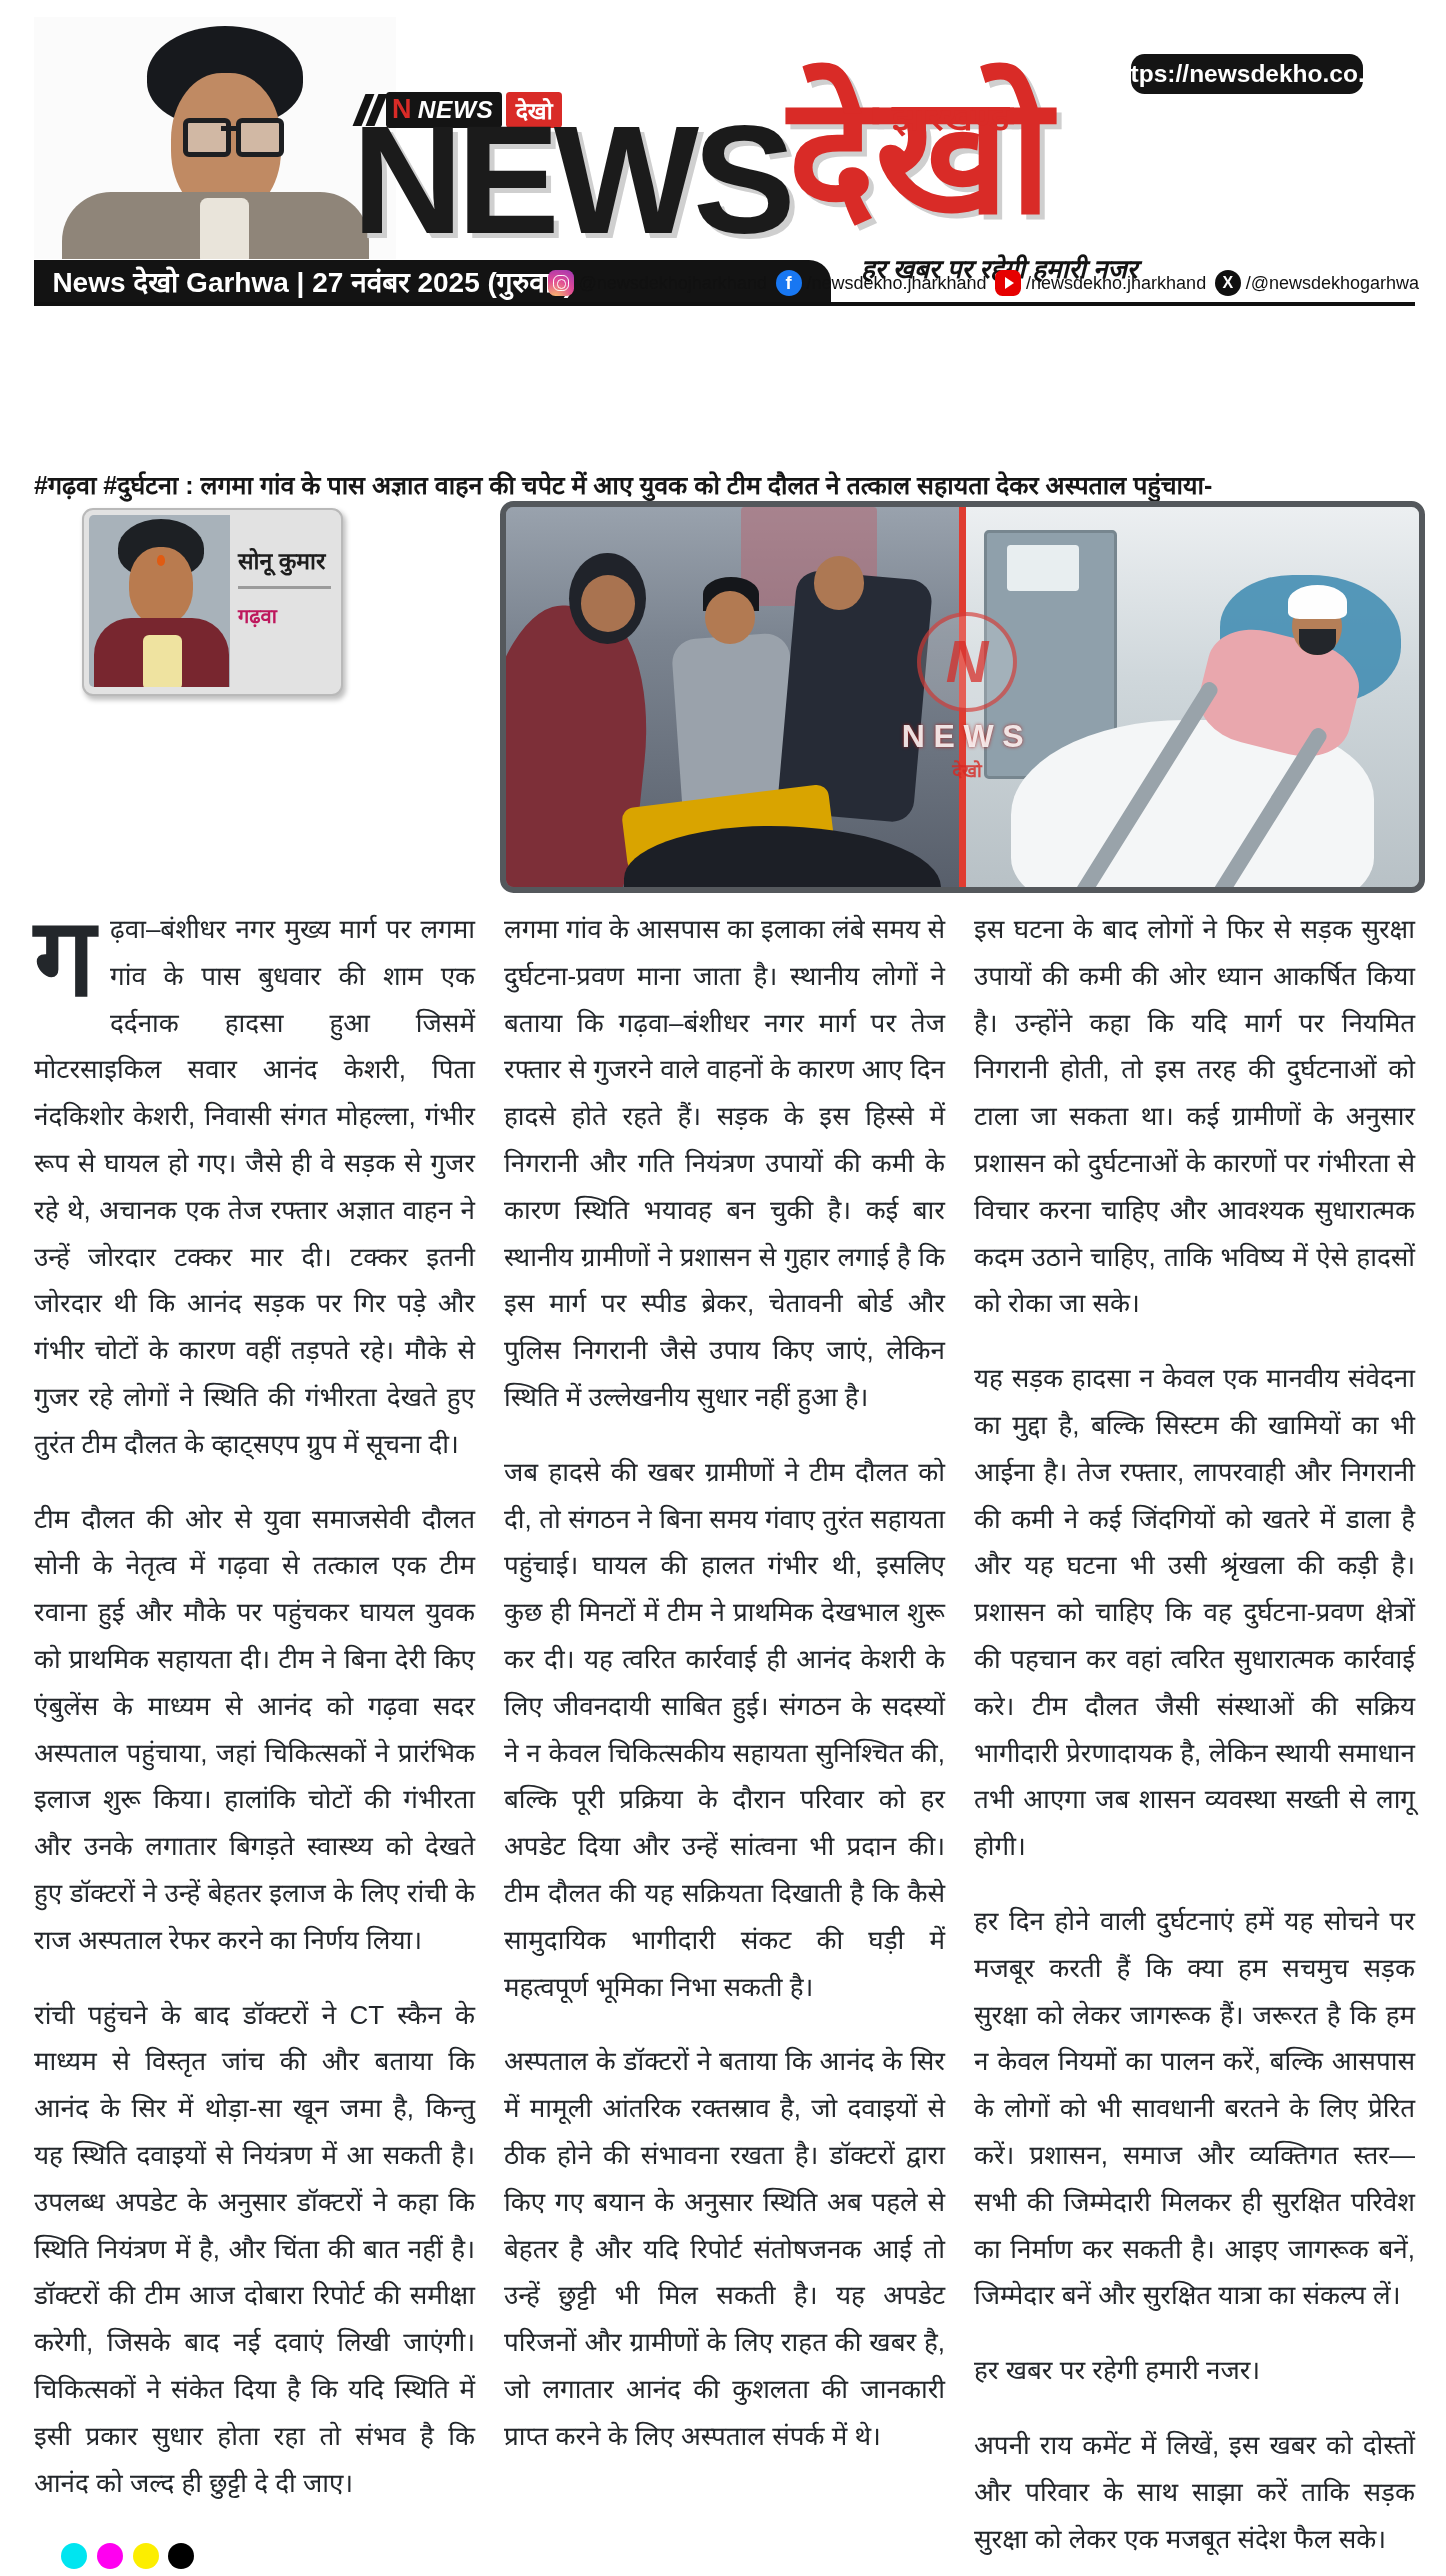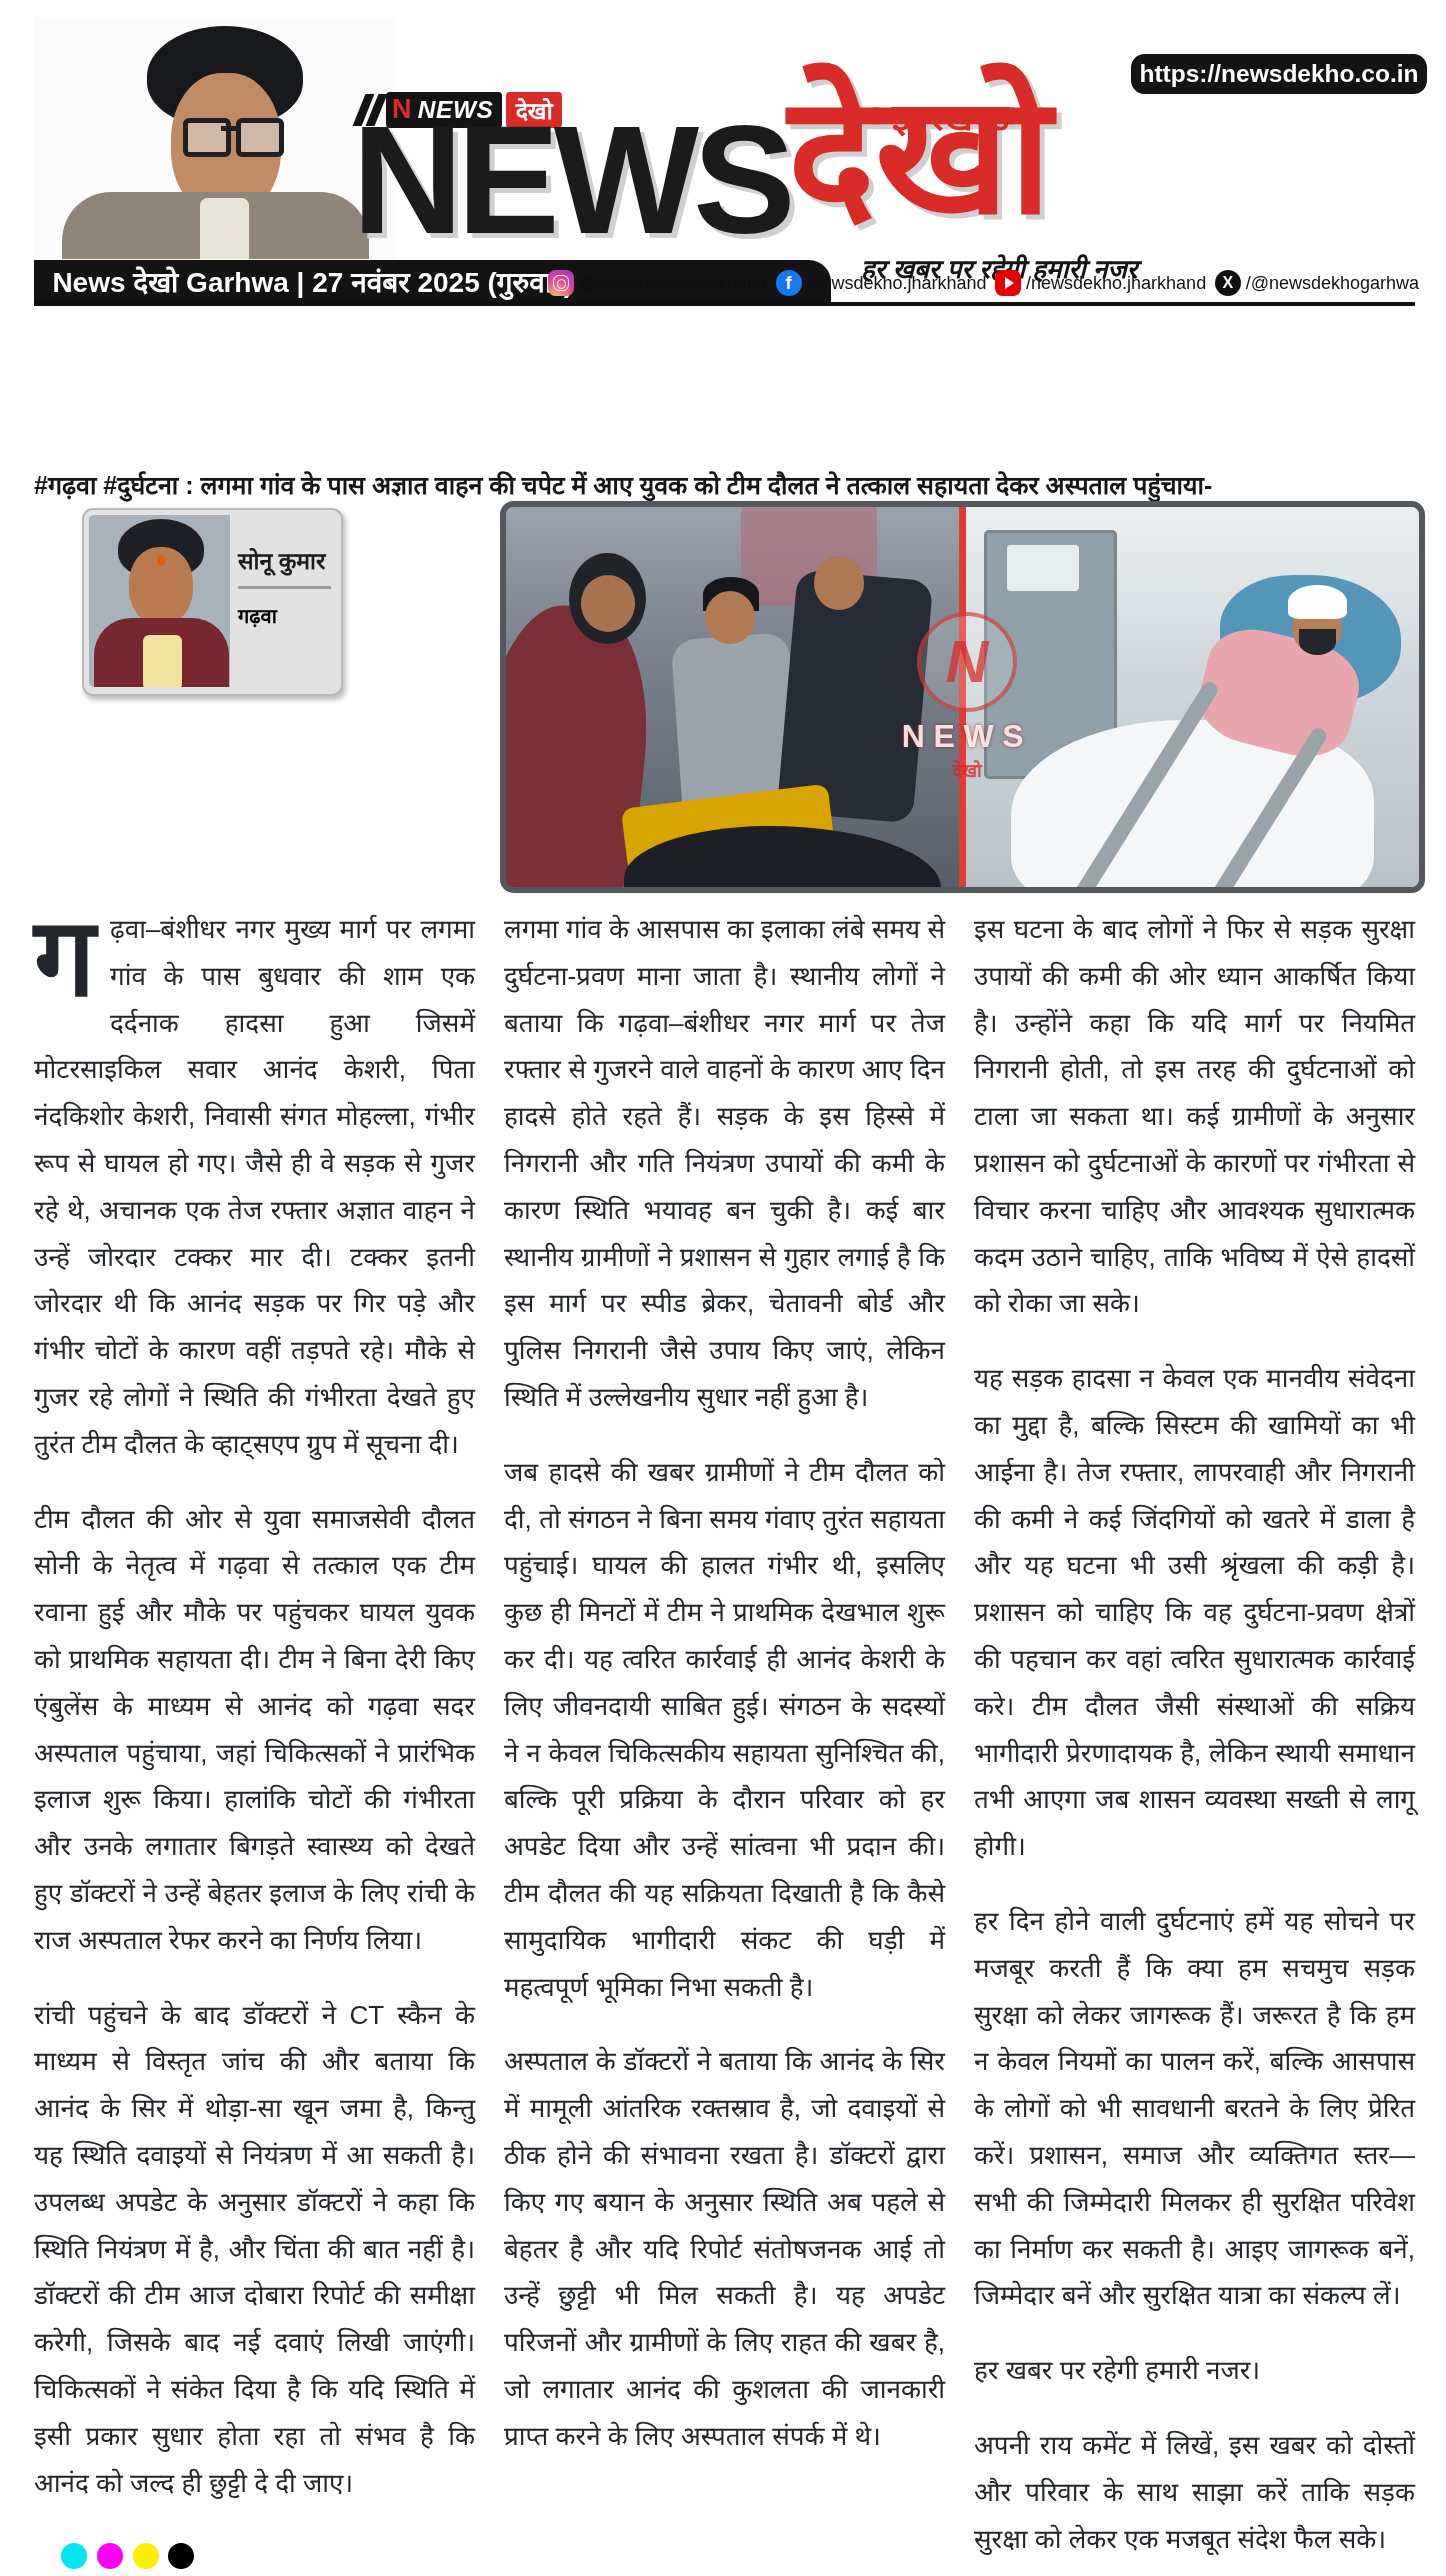--- a/index.html
+++ b/index.html
@@ -24,21 +24,21 @@
   .badge-dekho{display:flex;align-items:center;background:#d92b27;border-radius:3.7px;height:36px;margin-left:3.7px;
                padding:0 9.8px;color:#ffffff;font-weight:800;font-size:23px;}
 
   .logo-news{position:absolute;left:352px;top:103px;font-size:154px;font-weight:900;letter-spacing:-6.1px;
              color:#1b1b1b;line-height:1;text-shadow:4.9px 4.9px 0 #cfcfcf;}
   .logo-dekho{position:absolute;left:788px;top:74px;font-size:164px;font-weight:800;color:#d92b27;line-height:1;
               text-shadow:4.9px 4.9px 0 #cfcfcf;}
   .logo-state{position:absolute;left:892px;top:92px;font-size:36px;font-weight:800;color:#d92b27;}
   .logo-tagline{position:absolute;left:861px;top:250px;font-size:26px;font-weight:800;font-style:italic;color:#141414;}
 
-  .url-pill{position:absolute;left:1131px;top:54px;width:296px;height:40px;background:#141414;border-radius:13.5px;
+  .url-pill{position:absolute;left:1131px;top:54px;width:232px;height:40px;background:#141414;border-radius:13.5px;
             display:flex;align-items:center;justify-content:center;color:#ffffff;font-weight:800;font-size:24.5px;}
 
   .date-bar{position:absolute;left:34px;top:260px;width:797px;height:42px;background:#131313;border-radius:0 22px 0 0;
             display:flex;align-items:center;padding-left:18.4px;box-sizing:border-box;color:#ffffff;
             font-size:28px;font-weight:700;}
   .header-rule{position:absolute;left:34px;top:302px;width:1381px;height:3.7px;background:#101010;}
 
   .social-row{position:absolute;left:855px;top:267px;width:564px;height:32px;display:flex;align-items:center;
               justify-content:flex-end;gap:8.6px;}
   .social-item{display:flex;align-items:center;gap:4.9px;}
@@ -62,21 +62,21 @@
                border-radius:11px;box-shadow:2.5px 3.1px 4.9px rgba(0,0,0,0.25);overflow:hidden;margin-left:48px;}
   .author-photo{position:absolute;left:4.9px;top:4.9px;width:141px;height:172px;background:#a8b2ba;overflow:hidden;border-radius:4.9px 0 0 4.9px;}
   .ap-hair{position:absolute;left:29px;top:3.7px;width:86px;height:59px;background:#1d2024;border-radius:50% 50% 42% 42%;}
   .ap-face{position:absolute;left:40px;top:32px;width:64px;height:78px;background:#b97b4f;border-radius:46%;}
   .ap-tilak{position:absolute;left:68px;top:40px;width:8.6px;height:11px;background:#e05b12;border-radius:50%;}
   .ap-jacket{position:absolute;left:4.9px;top:103px;width:135px;height:74px;background:#78262f;border-radius:37px 37px 0 0;}
   .ap-shirt{position:absolute;left:54px;top:120px;width:39px;height:55px;background:#efe3a0;border-radius:6.1px;}
   .author-meta{position:absolute;left:154px;top:34px;width:96px;}
   .author-name{font-size:23px;font-weight:800;color:#1d1d1d;white-space:nowrap;}
   .author-divider{margin-top:9.8px;width:93px;height:3.1px;background:#9b9b9b;}
-  .author-loc{margin-top:13.5px;font-size:20px;font-weight:600;color:#000000;}
+  .author-loc{margin-top:13.5px;font-size:20px;font-weight:600;color:#be185d;}
 
   
   .news-photo{position:absolute;left:500px;top:501px;width:913px;height:380px;border:6.1px solid #54585c;border-radius:13.5px;
               overflow:hidden;background:#888;}
   .scene{position:absolute;top:0;bottom:0;overflow:hidden;}
   .scene-left{left:0;width:49.6%;background:linear-gradient(180deg,#99a2ad 0%,#7b8490 35%,#585f6b 100%);}
   .sl-window{position:absolute;left:52%;top:0;width:30%;height:26%;background:#b46a74;opacity:.55;border-radius:3.7px;}
   .sl-fig-maroon{position:absolute;left:-6%;top:26%;width:36%;height:92%;background:#7d2f38;border-radius:42%;transform:rotate(6deg);}
   .sl-head-1{position:absolute;left:14%;top:12%;width:17%;height:24%;background:#20232a;border-radius:50%;}
   .sl-face-1{position:absolute;left:16.5%;top:18%;width:12%;height:15%;background:#a97350;border-radius:50%;}

